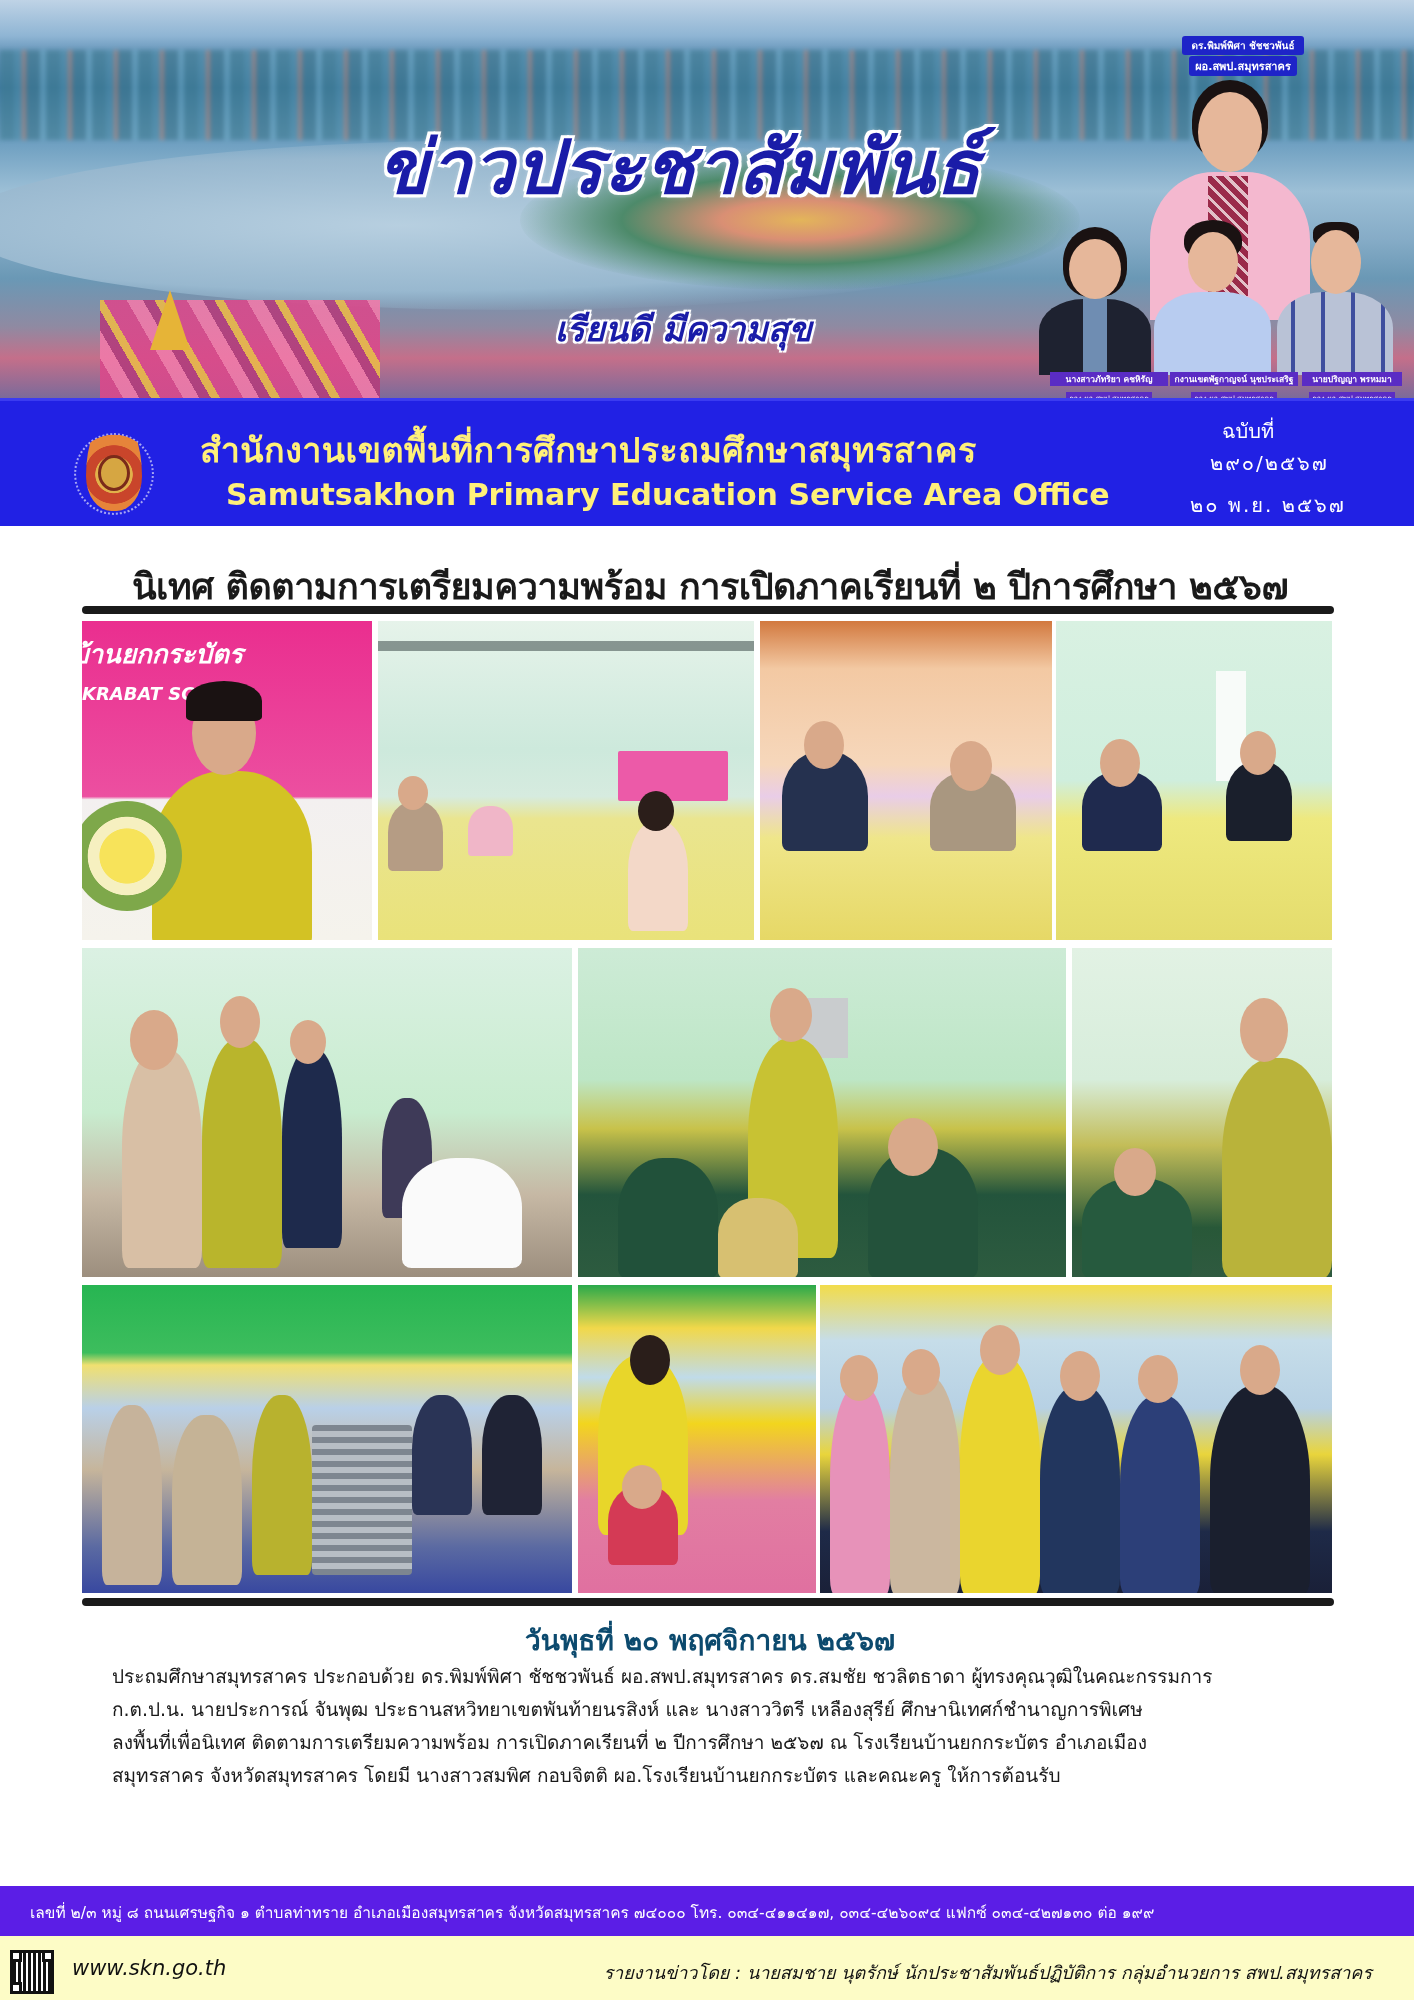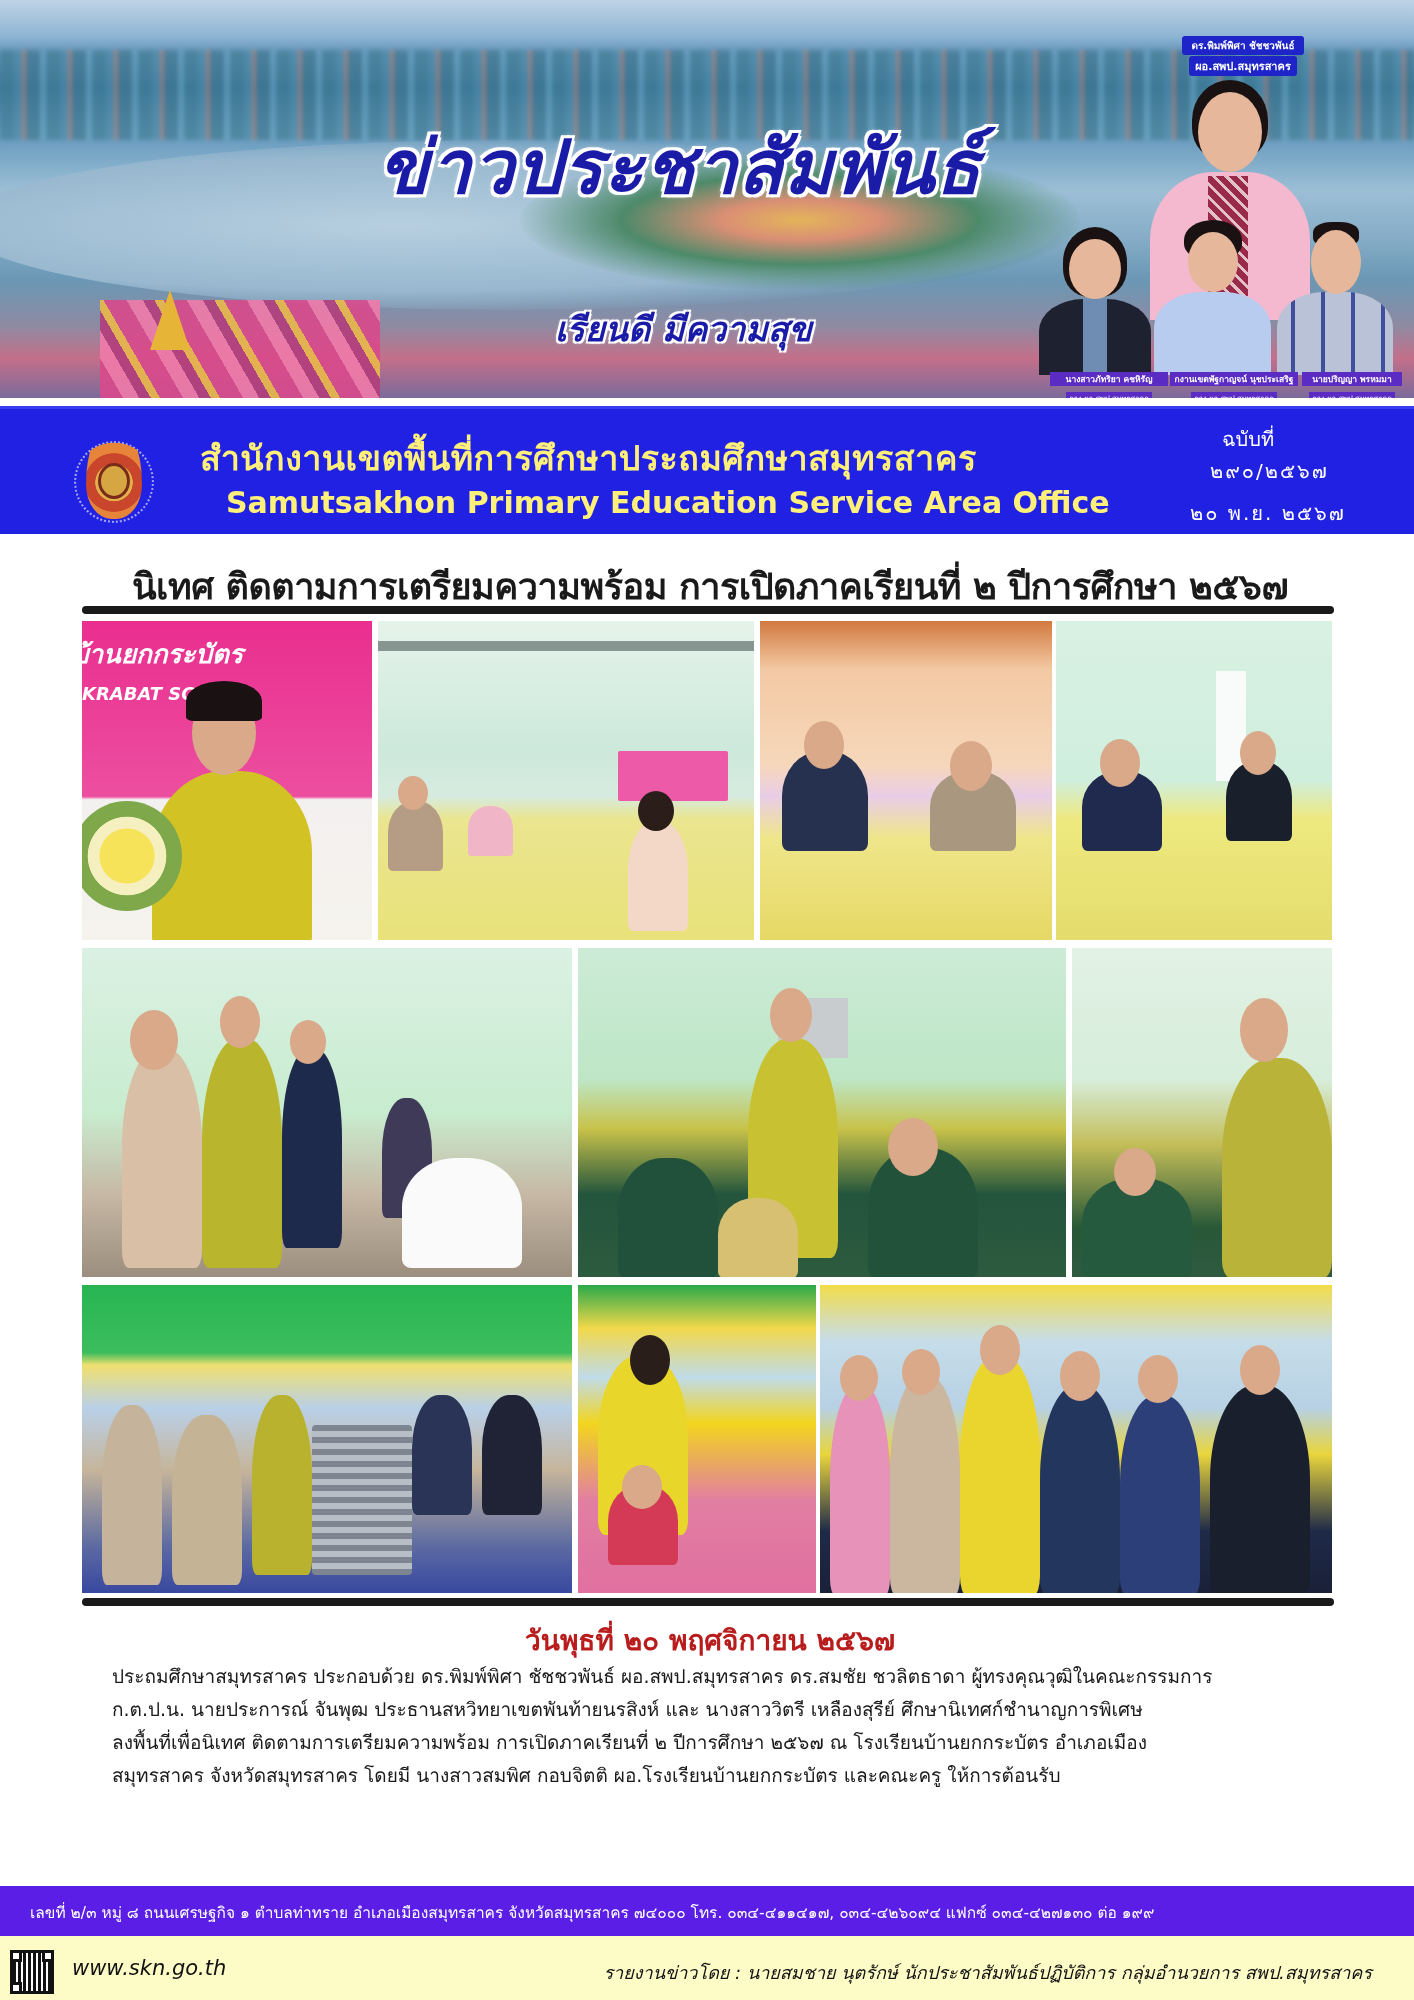--- a/index.html
+++ b/index.html
@@ -71,21 +71,20 @@
 
   .deputy-labels { position:absolute; top:372px; left:1050px; width:364px; height:26px; }
   .deputy { position:absolute; top:0; text-align:center; }
   .deputy .nm { display:block; background:#5a2cc4; color:#fff; font-size:8.5px; font-weight:bold; padding:0 3px; white-space:nowrap; }
   .deputy .ps { display:inline-block; background:#5a2cc4; color:#fff; font-size:7.5px; padding:0 4px; white-space:nowrap; }
 
   
   .banner {
     position:absolute; left:0; top:398px; width:1414px; height:128px; background:#2121e4;
     border-top:3px solid #3b3bf0;
-    margin-top:8px;
   }
   .logo { position:absolute; left:74px; top:14px; width:80px; height:100px; }
   .logo .flame { position:absolute; left:12px; top:0; width:56px; height:96px;
     background: radial-gradient(circle at 50% 62%, #e2b14a 0 28%, #c9452b 29% 44%, #e6843a 45% 60%, rgba(0,0,0,0) 61%);
     border-radius: 50% 50% 50% 50% / 70% 70% 40% 40%; }
   .logo .emblem { position:absolute; left:24px; top:40px; width:32px; height:36px; border-radius:50%; background:#d6a642; border:3px solid #7a2a1a; }
   .logo .ring { position:absolute; left:0; top:18px; width:80px; height:82px; border-radius:50%; border:2px dotted rgba(255,255,255,.6); }
 
   .org-th { position:absolute; left:200px; top:22px; font-size:34px; font-weight:bold; color:#fff07a; white-space:nowrap; letter-spacing:0.5px; }
   .org-en { position:absolute; left:226px; top:76px; font-size:30px; font-weight:bold; color:#fff07a; white-space:nowrap; font-family:"DejaVu Sans", sans-serif; }
@@ -129,21 +128,21 @@
   .ph8 .ph-inner { background: linear-gradient(180deg, #27b552 0%, #3dbd5d 22%, #f0e070 26%, #b9d0e8 40%, #c6b59b 60%, #5b6aa2 85%, #3848a0 100%); }
   .ph9 { left:578px; top:1285px; width:238px; height:308px; }
   .ph9 .ph-inner { background: linear-gradient(180deg, #2aa94a 0%, #f1d84a 14%, #c0dbe9 30%, #f2d51e 45%, #e27ea2 70%, #e070a0 100%); }
   .ph10 { left:820px; top:1285px; width:512px; height:308px; }
   .ph10 .ph-inner { background: linear-gradient(180deg, #f2dc4a 0%, #c6dde9 18%, #b7d1e4 40%, #e9d53c 55%, #1e2a48 80%, #1a2038 100%); }
 
   .fig { position:absolute; border-radius:45% 45% 8% 8%; }
   .fhead { position:absolute; border-radius:50%; background:#d9a98a; }
 
   
-  .date-heading { position:absolute; left:80px; top:1618px; width:1260px; text-align:center; font-size:28px; font-weight:bold; color:#b91c1c; }
+  .date-heading { position:absolute; left:80px; top:1618px; width:1260px; text-align:center; font-size:28px; font-weight:bold; color:#0c4a6e; }
   .para { position:absolute; left:112px; top:1660px; width:1220px; font-size:19px; line-height:33px; color:#1a1a1a; }
   .para .ln { display:block; white-space:nowrap; }
   .para .ln.first { padding-left:40px; }
 
   
   .foot-bar { position:absolute; left:0; top:1886px; width:1414px; height:50px; background:#5b1ee6; }
   .foot-addr { position:absolute; left:30px; top:14px; font-size:15.5px; color:#ffffff; white-space:nowrap; }
   .foot-bottom { position:absolute; left:0; top:1936px; width:1414px; height:64px; background:#fdfcc6; }
   .qr { position:absolute; left:10px; top:14px; width:44px; height:44px; background:
       repeating-linear-gradient(90deg, #111 0 3px, #fff 3px 5px),

